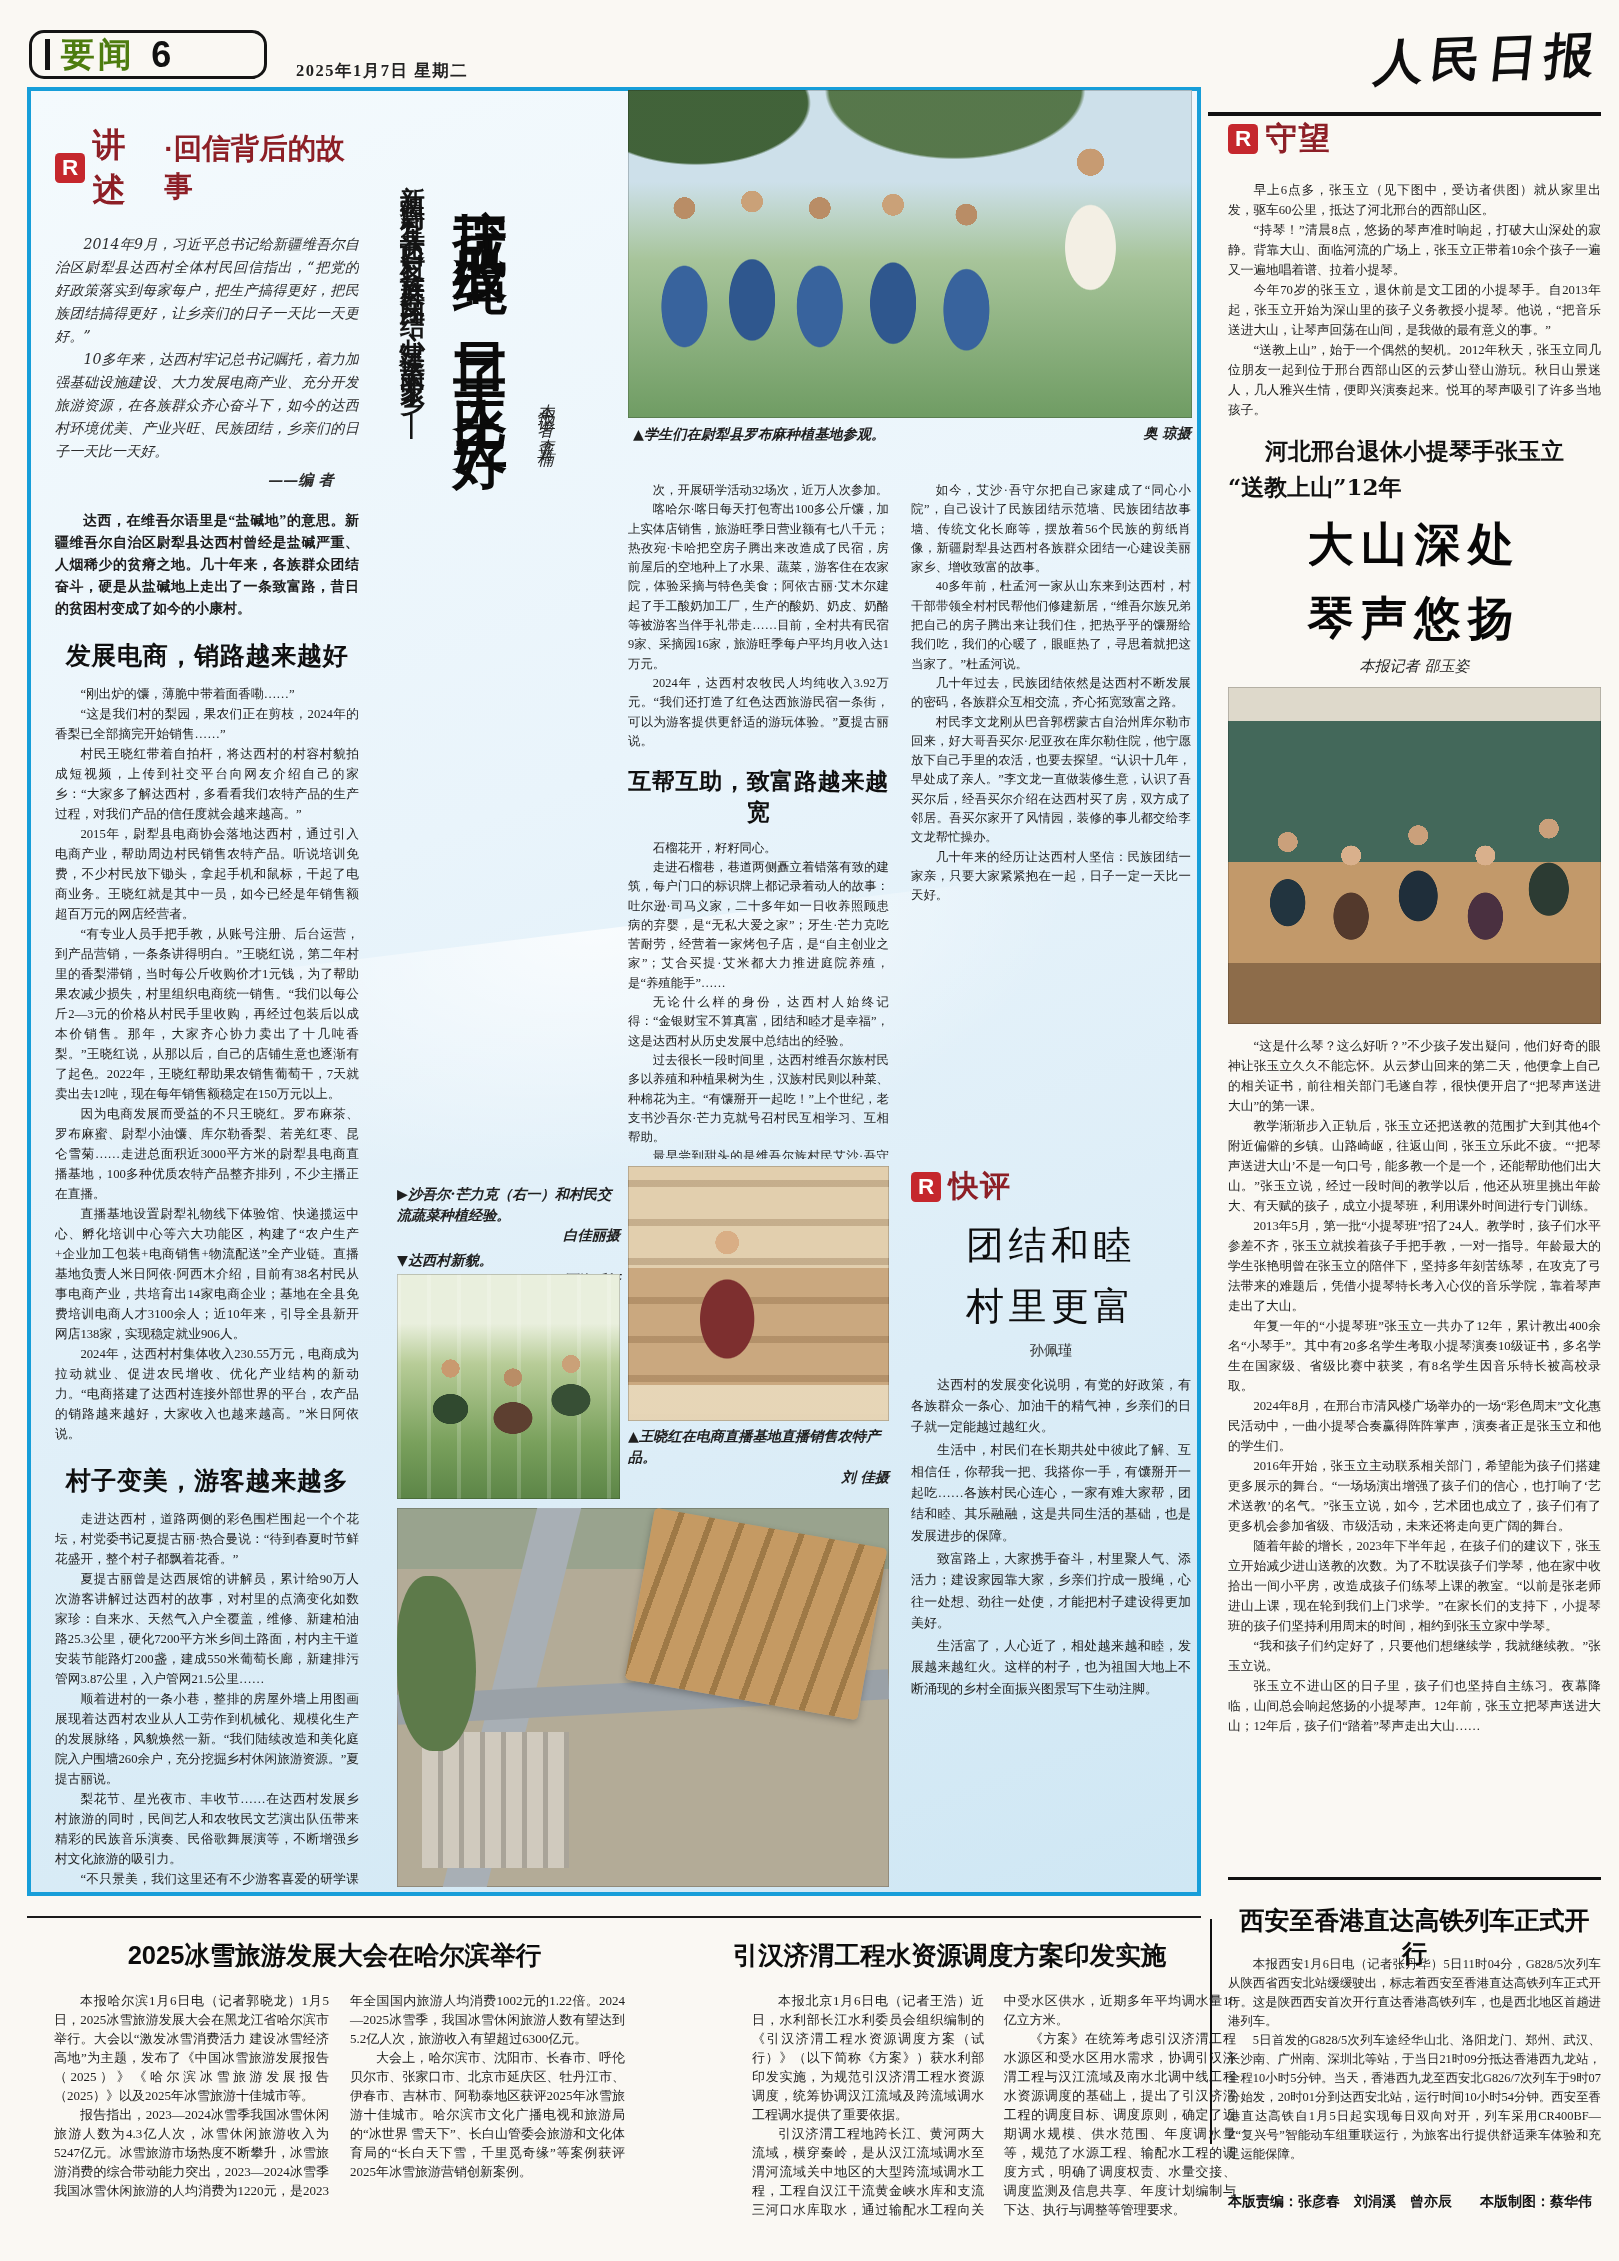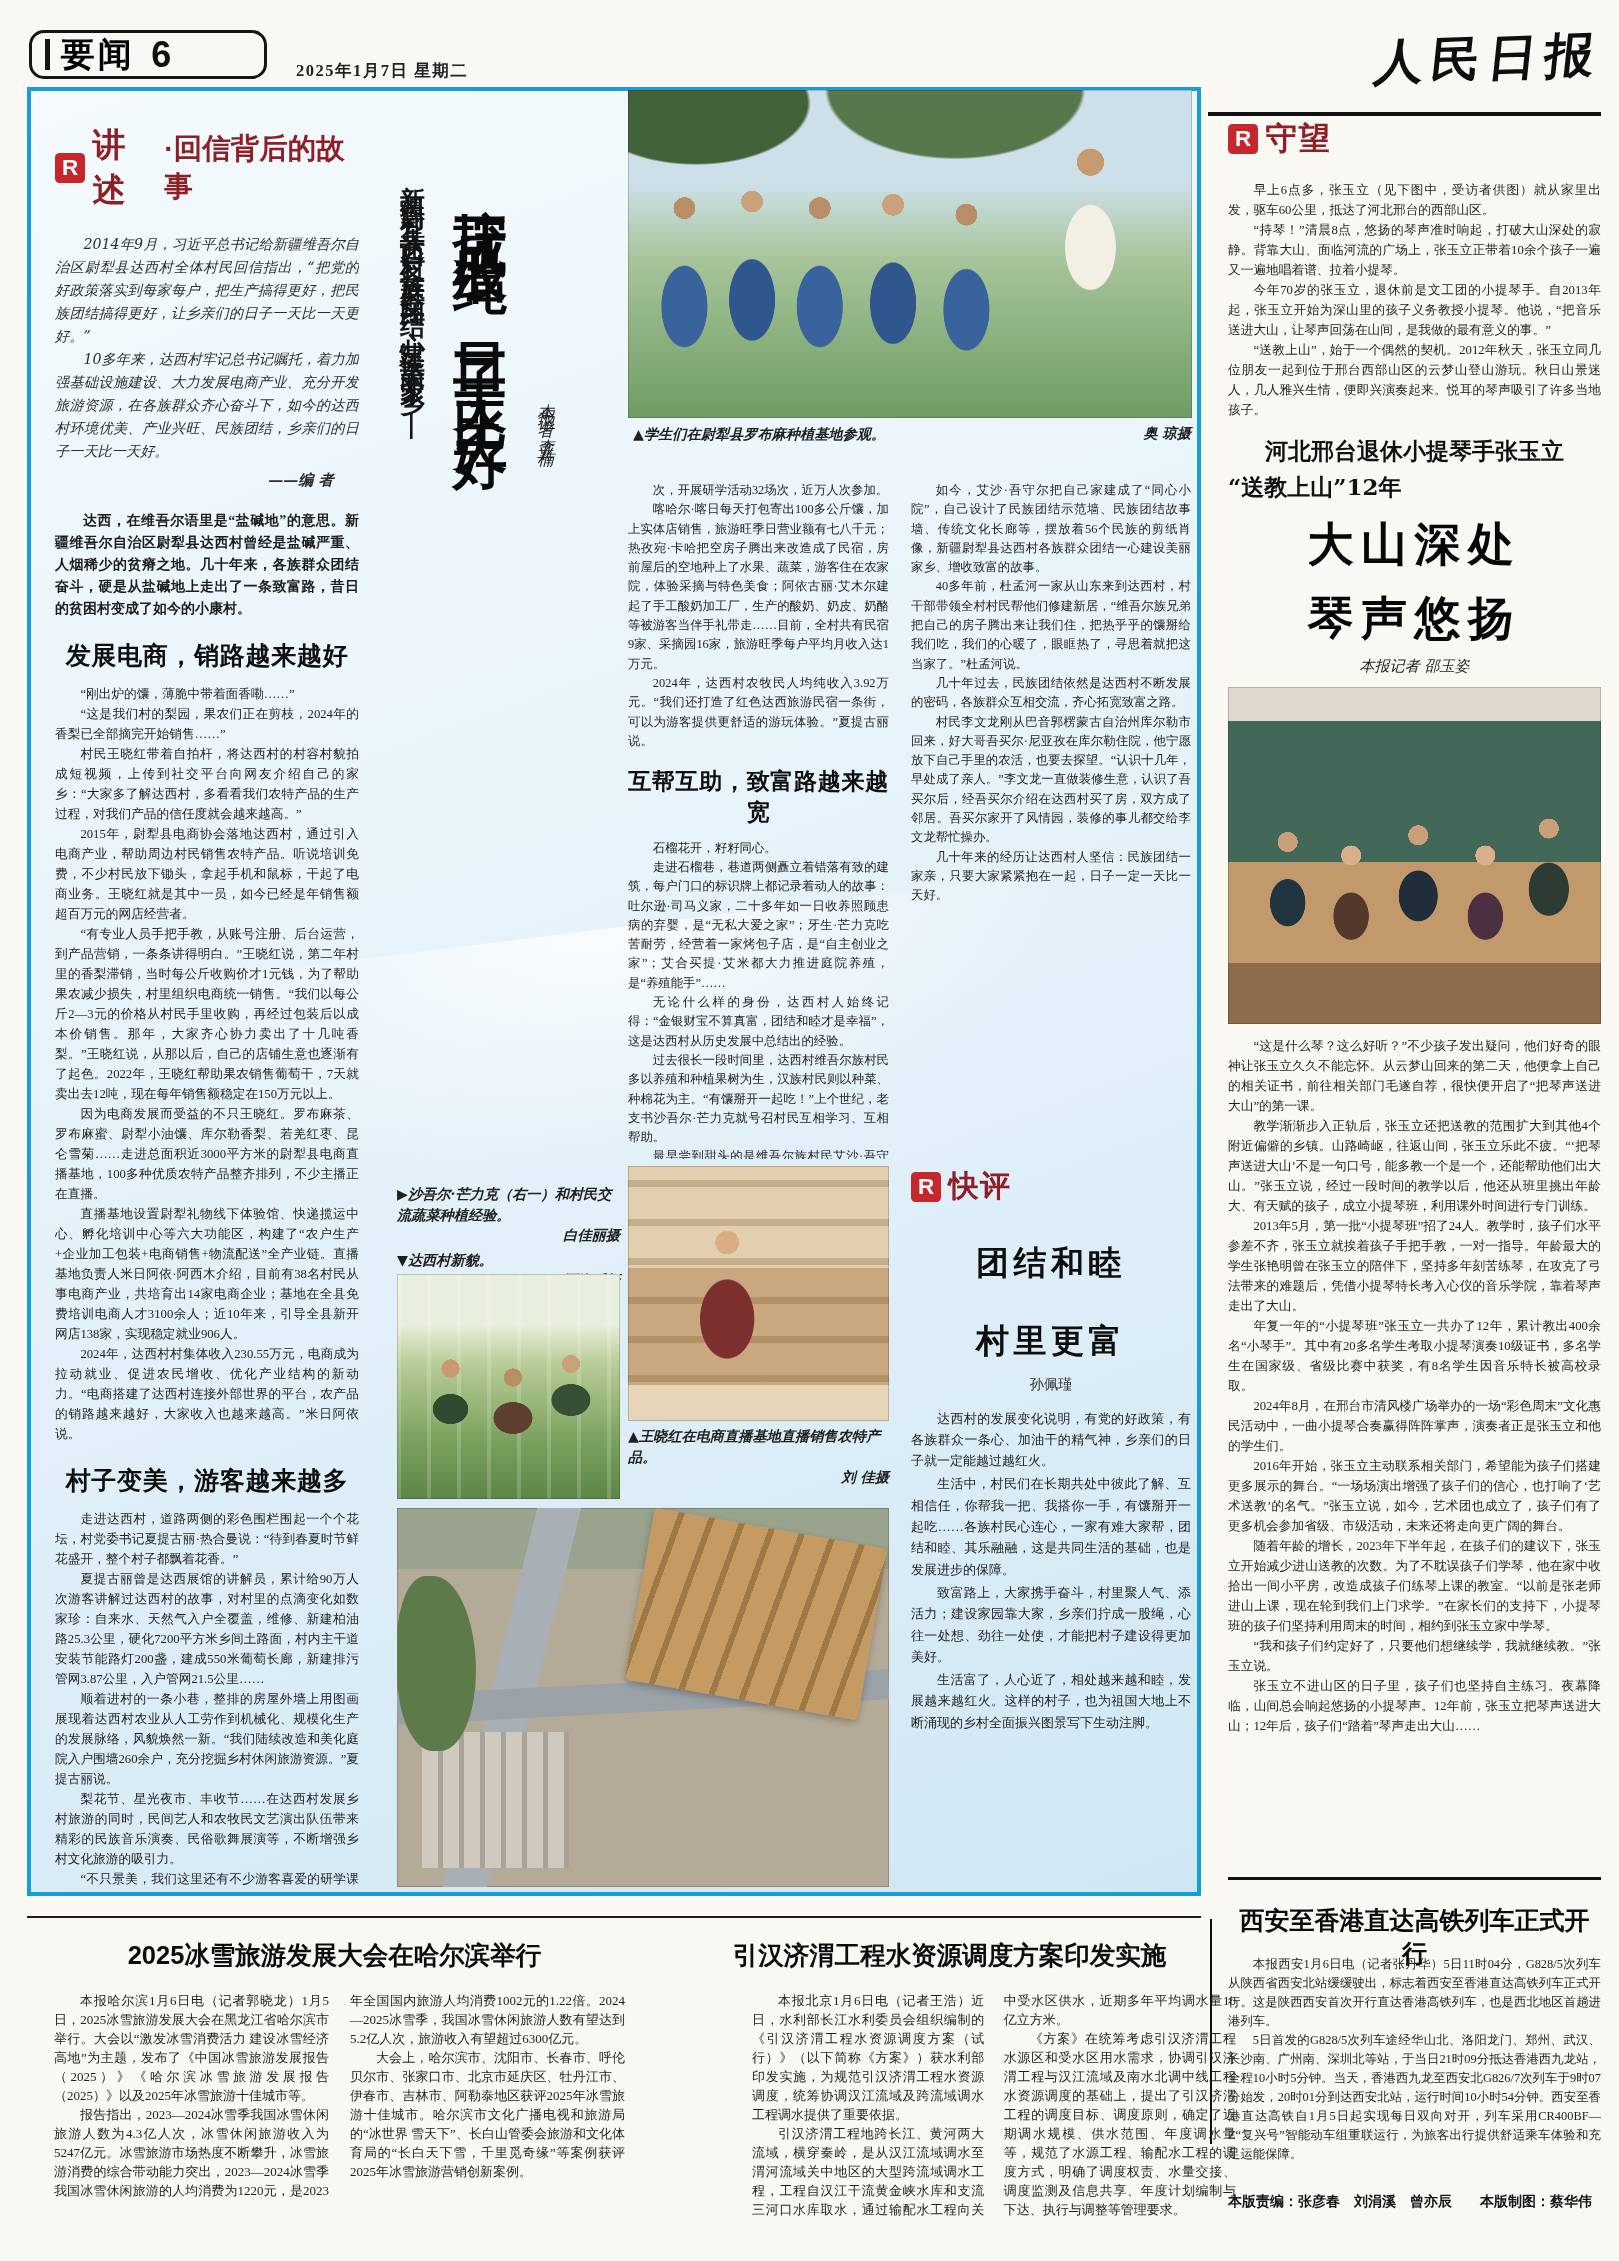--- a/index.html
+++ b/index.html
@@ -3,21 +3,21 @@
 <meta charset="utf-8">
 <style>
   html,body{margin:0;padding:0;background:#e9e7e0;}
   .page{position:relative;width:1620px;height:2261px;background:#faf8f3;overflow:hidden;
         font-family:"Liberation Serif","DejaVu Serif",serif;color:#1d1d1d;}
 
   
   .hdr-box{position:absolute;left:28.5px;top:30px;width:238px;height:49px;border:3px solid #141414;
            border-radius:15px;display:flex;align-items:center;gap:10.5px;padding:0 13.5px;box-sizing:border-box;background:#faf8f3;}
   .hdr-bar{width:5.2px;height:31.5px;background:#141414;}
-  .hdr-title{font-family:"Liberation Sans",sans-serif;font-weight:900;font-size:34px;letter-spacing:3px;color:#000000;}
+  .hdr-title{font-family:"Liberation Sans",sans-serif;font-weight:900;font-size:34px;letter-spacing:3px;color:#4d7c0f;}
   .hdr-num{font-family:"Liberation Sans",sans-serif;font-weight:900;font-size:36px;color:#111;margin-left:6px;}
   .hdr-date{position:absolute;left:296px;top:60px;font-size:16.5px;font-weight:600;color:#222;letter-spacing:1.5px;}
   .masthead{position:absolute;right:19.5px;top:25.5px;font-family:"DejaVu Serif",serif;font-weight:900;
             font-size:49px;letter-spacing:7.5px;color:#0e0e0e;transform:skewX(-8deg) rotate(-2deg);}
   .mast-rule{position:absolute;left:1208px;top:112px;width:393px;height:3.7px;background:#111;}
 
   
   .feature-box{position:absolute;left:27px;top:87px;width:1174px;height:1809px;border:4.5px solid #179ed9;
                box-sizing:border-box;background:linear-gradient(160deg,#f4fafd 0%,#e9f4fb 40%,#dcedf7 72%,#cfe7f4 100%);}
   .wave{position:absolute;left:45px;top:929px;width:1139px;height:345px;pointer-events:none;
@@ -107,22 +107,22 @@
       linear-gradient(0deg,rgba(232,216,186,.95) 0 14%,transparent 14%),
       radial-gradient(19.5px 19.5px at 38% 30%,#d9ae85 0 60%,transparent 61%),
       radial-gradient(46px 67px at 38% 60%,#7d2f2f 0 58%,transparent 60%),
       repeating-linear-gradient(0deg,rgba(110,75,40,.25) 0 7.5px,transparent 7.5px 39px),
       linear-gradient(180deg,#e2cfae 0 40%,#caa87f 40% 100%);}
   .live-caps{position:absolute;left:628px;top:1426px;width:261px;}
 
   
   .kp{position:absolute;left:911px;top:1166px;width:280px;height:721px;overflow:hidden;}
   .kp .tagname,.kp .tagsub{font-size:30px;}
-  .kp-title{font-family:"Liberation Sans",sans-serif;font-weight:700;font-size:33px;letter-spacing:4.5px;
-            text-align:center;line-height:45px;color:#0e0e0e;margin-top:33px;}
+  .kp-title{font-family:"Liberation Sans",sans-serif;font-weight:400;font-size:38px;letter-spacing:4.5px;
+            text-align:center;line-height:45px;color:#0e0e0e;margin-top:16px;}
   .kp-author{text-align:center;font-size:14.2px;margin:12px 0 13.5px;color:#333;}
   .kp .para{font-size:13px;line-height:21.4px;}
   .kp .para + .para{margin-top:1.5px;}
 
   
   .sw{position:absolute;left:1228px;top:118px;width:373px;height:1750px;overflow:hidden;}
   .sw .tagname{font-size:31.5px;}
   .sw-lead{margin-top:19.5px;}
   .sw .para{font-size:12.7px;line-height:20px;}
   .sw-kicker1{margin-top:16.5px;text-align:center;font-family:"DejaVu Serif",serif;font-weight:bold;font-size:23px;color:#111;}

